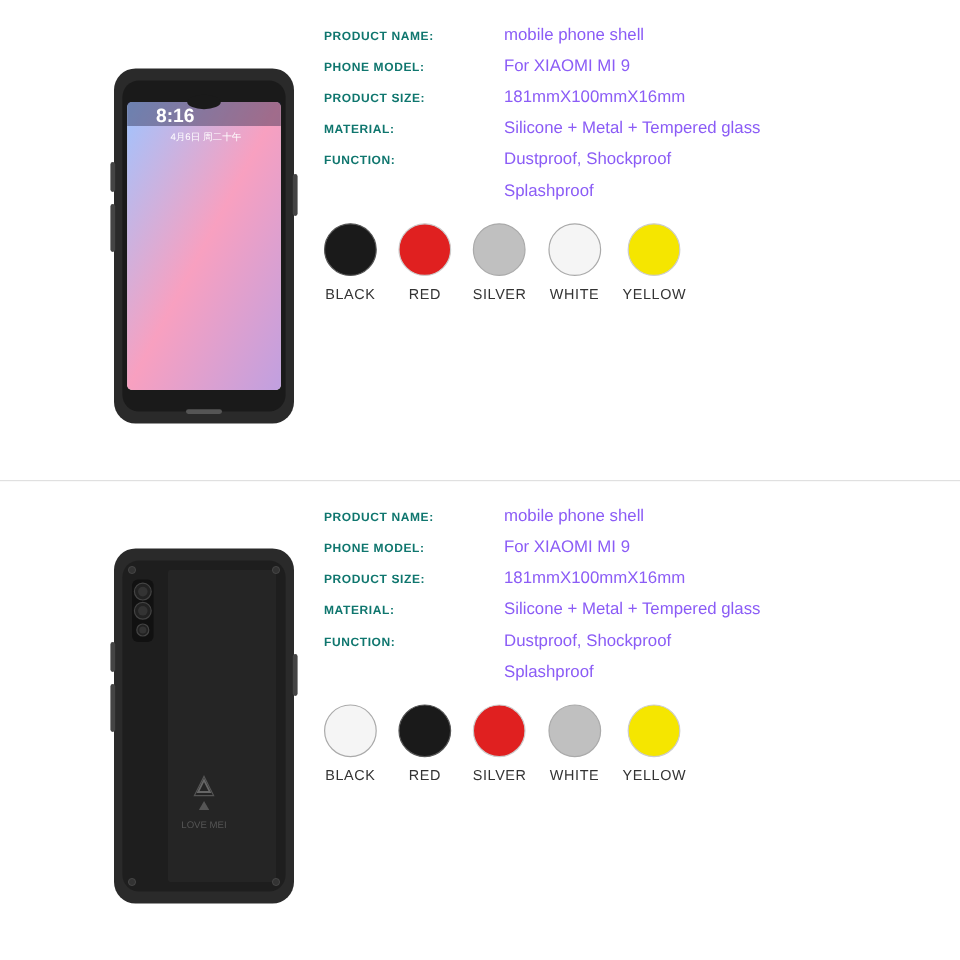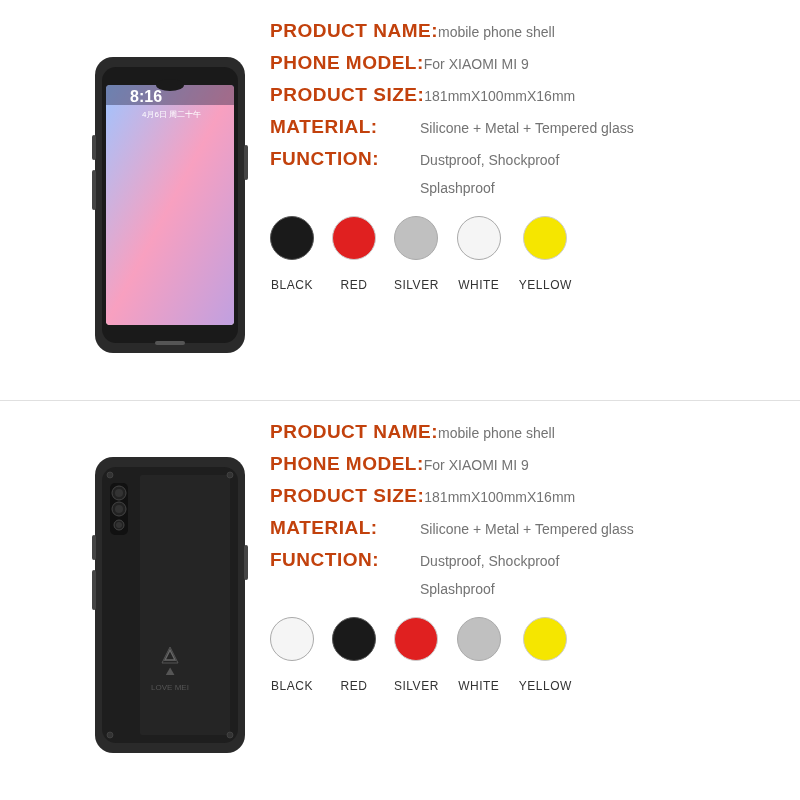--- a/index.html
+++ b/index.html
@@ -44,41 +44,41 @@
     }
     .info-row {
       display: flex;
       flex-direction: row;
       margin-bottom: 10px;
       align-items: baseline;
       flex-wrap: wrap;
     }
     .info-label {
       font-weight: bold;
-      font-size: 19px;
-      color: #c2410c;
+      font-size: 10px;
+      color: #0f766e;
       min-width: 150px;
       letter-spacing: 0.5px;
     }
     .info-value {
       font-size: 14px;
-      color: #737373;
+      color: #8b5cf6;
     }
     .colors-row {
       display: flex;
       flex-direction: row;
       align-items: flex-end;
       margin-top: 10px;
       gap: 18px;
     }
     .color-item {
       display: flex;
       flex-direction: column;
       align-items: center;
-      gap: 18px;
+      gap: 8px;
     }
     .color-circle {
       width: 44px;
       height: 44px;
       border-radius: 50%;
       border: 1px solid #ccc;
     }
     .color-label {
       font-size: 12px;
       color: #333;

